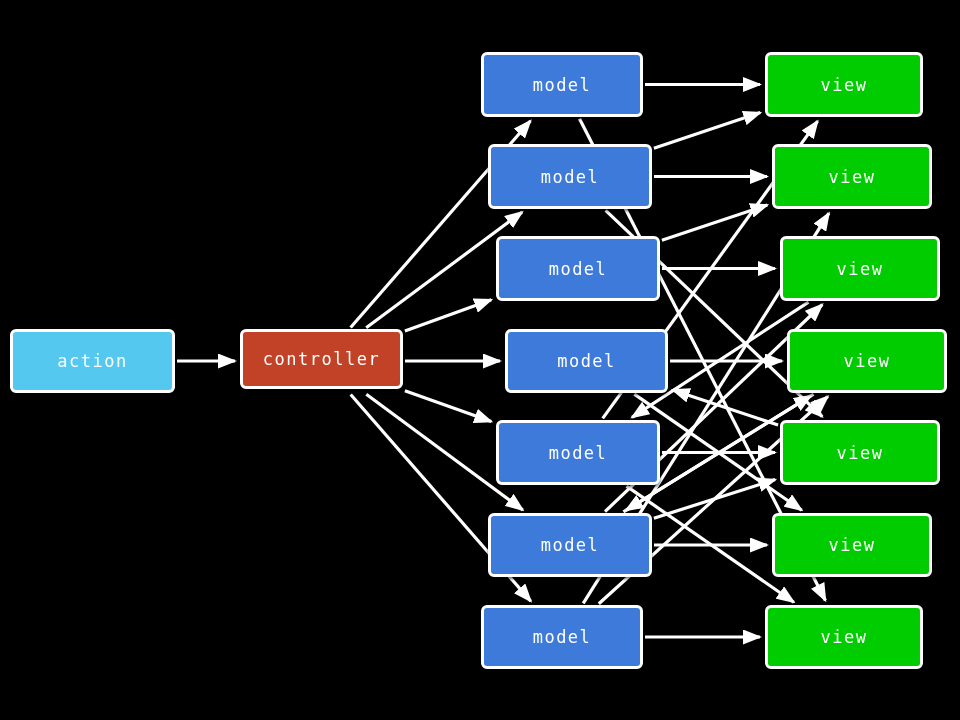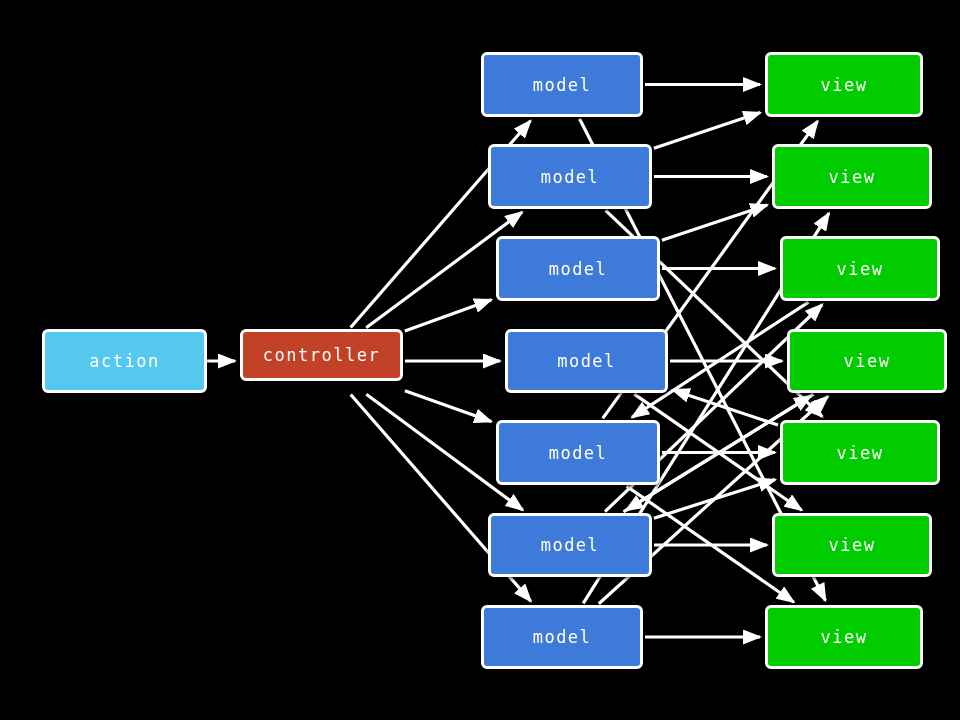--- a/index.html
+++ b/index.html
@@ -46,24 +46,24 @@
       <line x1="605.6" y1="210.4" x2="822.2" y2="416.6" stroke="#ffffff" stroke-width="3.2" marker-end="url(#arrowhead)"></line>
       <line x1="653.9" y1="518.2" x2="775.2" y2="479.5" stroke="#ffffff" stroke-width="3.2" marker-end="url(#arrowhead)"></line>
       <line x1="634.3" y1="394.1" x2="801.7" y2="510.2" stroke="#ffffff" stroke-width="3.2" marker-end="url(#arrowhead)"></line>
       <line x1="579.5" y1="118.8" x2="825.4" y2="600.5" stroke="#ffffff" stroke-width="3.2" marker-end="url(#arrowhead)"></line>
       <line x1="626.5" y1="486.1" x2="793.8" y2="602.2" stroke="#ffffff" stroke-width="3.2" marker-end="url(#arrowhead)"></line>
       <line x1="778.1" y1="425.1" x2="672.7" y2="389.9" stroke="#ffffff" stroke-width="3.2" marker-end="url(#arrowhead)"></line>
       <line x1="808.5" y1="302.1" x2="632.0" y2="417.3" stroke="#ffffff" stroke-width="3.2" marker-end="url(#arrowhead)"></line>
       <line x1="813.6" y1="394.1" x2="625.9" y2="510.4" stroke="#ffffff" stroke-width="3.2" marker-end="url(#arrowhead)"></line>
     </svg>
 
-<div class="node" style="left: 10px; top: 329px; width: 165px; height: 64px; background: rgb(85, 200, 240); border-color: rgb(255, 255, 255); margin-left: 32px;">
+<div class="node" style="left: 10px; top: 329px; width: 165px; height: 64px; background: rgb(85, 200, 240); border-color: rgb(255, 255, 255);">
       <span class="node-label" style="color: rgb(255, 255, 255);">action</span>
     </div>
-    <div class="node" style="left: 240px; top: 329px; width: 163px; height: 52px; background: rgb(193, 66, 39); border-color: rgb(255, 255, 255);">
+    <div class="node" style="left: 240px; top: 329px; width: 163px; height: 60px; background: rgb(193, 66, 39); border-color: rgb(255, 255, 255);">
       <span class="node-label" style="color: rgb(255, 255, 255);">controller</span>
     </div>
     <div class="node" style="left: 481px; top: 52px; width: 162px; height: 65px; background: rgb(61, 122, 217); border-color: rgb(255, 255, 255);">
       <span class="node-label" style="color: rgb(255, 255, 255);">model</span>
     </div>
     <div class="node" style="left: 488px; top: 144px; width: 164px; height: 65px; background: rgb(61, 122, 217); border-color: rgb(255, 255, 255);">
       <span class="node-label" style="color: rgb(255, 255, 255);">model</span>
     </div>
     <div class="node" style="left: 496px; top: 236px; width: 164px; height: 65px; background: rgb(61, 122, 217); border-color: rgb(255, 255, 255);">
       <span class="node-label" style="color: rgb(255, 255, 255);">model</span>

